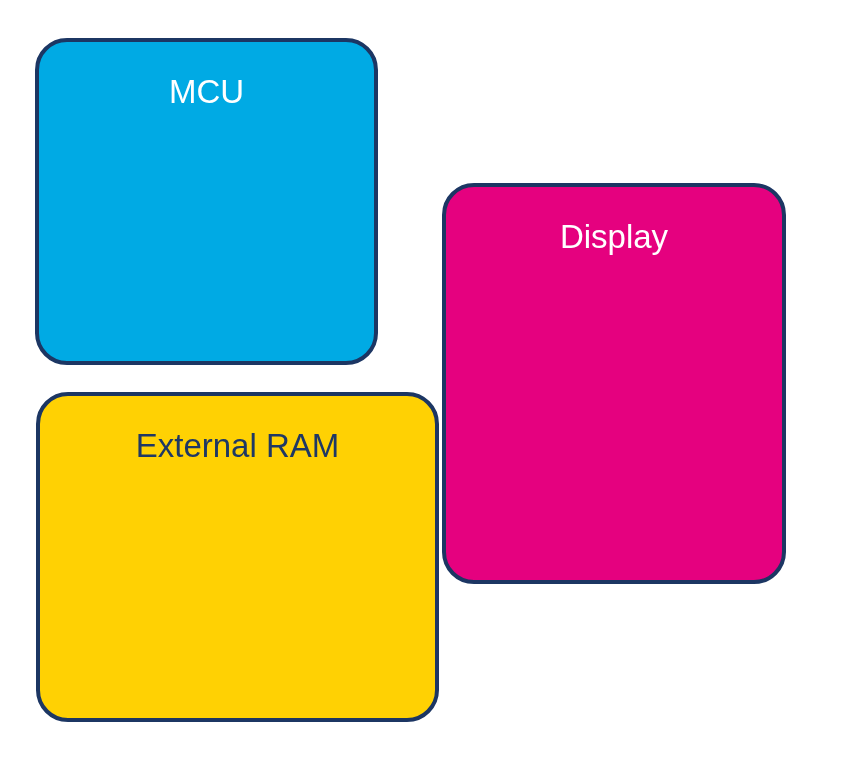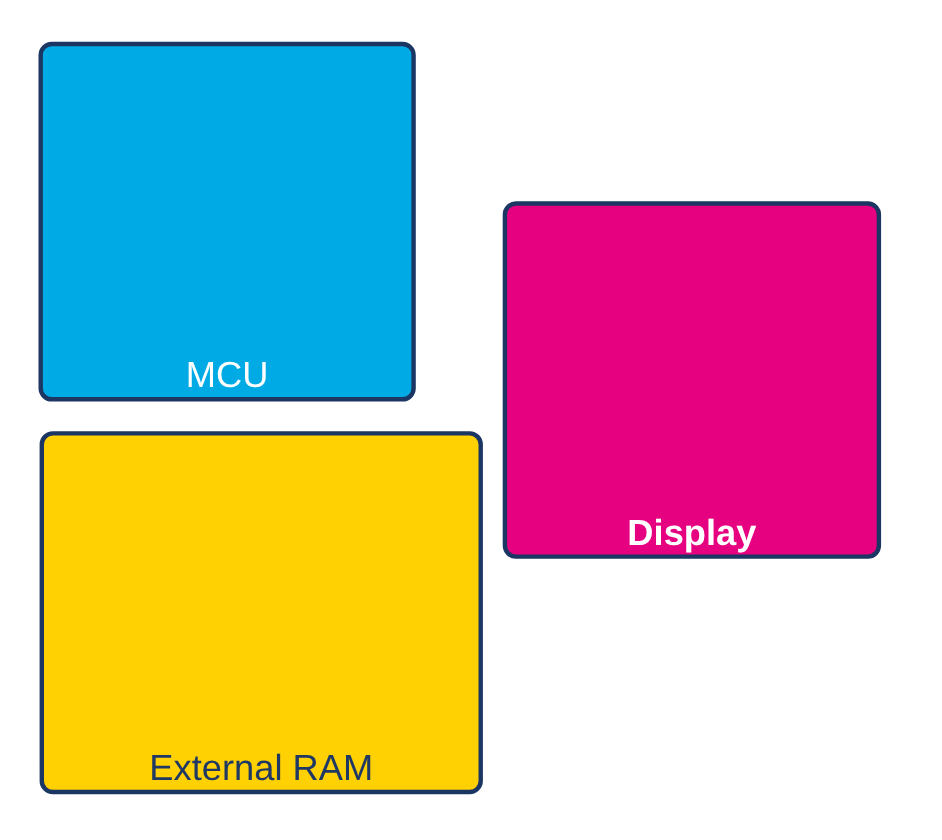--- a/index.html
+++ b/index.html
@@ -12,43 +12,43 @@
     width: 856px;
     height: 764px;
     background: #ffffff;
     overflow: hidden;
     font-family: "Liberation Sans", sans-serif;
   }
   .node {
     position: absolute;
     box-sizing: border-box;
     border: 4px solid #1c3663;
-    border-radius: 12px;
+    border-radius: 32px;
     display: flex;
     justify-content: center;
-    align-items: flex-end;
+    align-items: flex-start;
     padding-top: 30px;
   }
   .node-label {
     font-size: 33px;
     line-height: 1.2;
     white-space: nowrap;
     user-select: none;
   }
 </style>
 </head>
 <body>
 
 <div class="canvas">
 
   <div class="node" style="left: 35px; top: 38px; width: 343px; height: 327px; background: rgb(0, 170, 228); border-color: rgb(28, 54, 99); color: rgb(255, 255, 255);">
     <span class="node-label">MCU</span>
   </div>
 
-  <div class="node" style="left: 457px; top: 183px; width: 344px; height: 325px; background: rgb(229, 1, 127); border-color: rgb(28, 54, 99); color: rgb(255, 255, 255); font-weight: bold;">
+  <div class="node" style="left: 442px; top: 183px; width: 344px; height: 401px; background: rgb(229, 1, 127); border-color: rgb(28, 54, 99); color: rgb(255, 255, 255);">
     <span class="node-label">Display</span>
   </div>
 
   <div class="node" style="left: 36px; top: 392px; width: 403px; height: 330px; background: rgb(255, 209, 3); border-color: rgb(28, 54, 99); color: rgb(31, 56, 100);">
     <span class="node-label">External RAM</span>
   </div>
 
 </div>
 
 </body></html>

